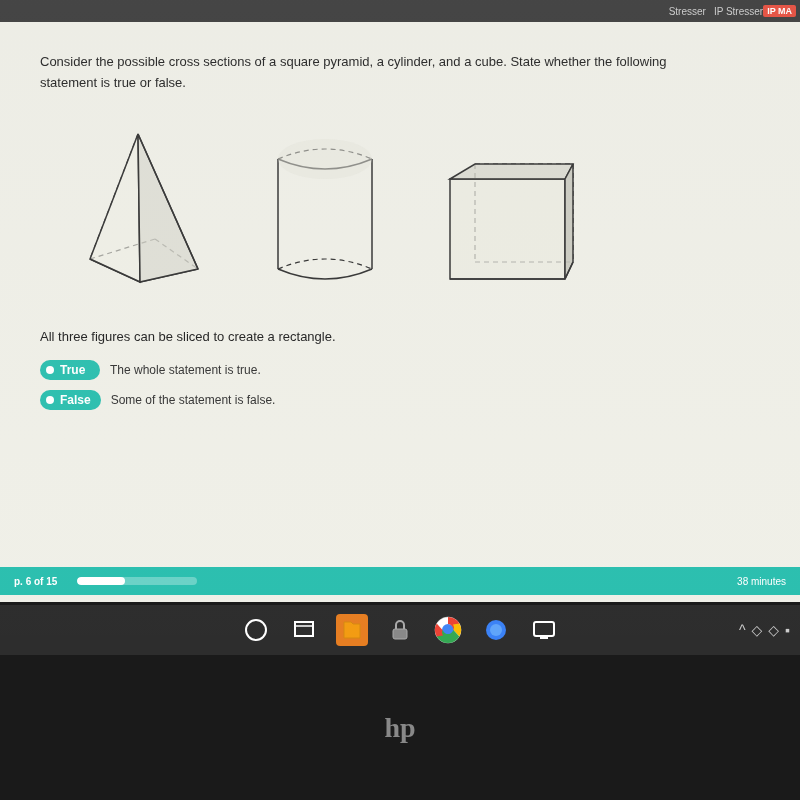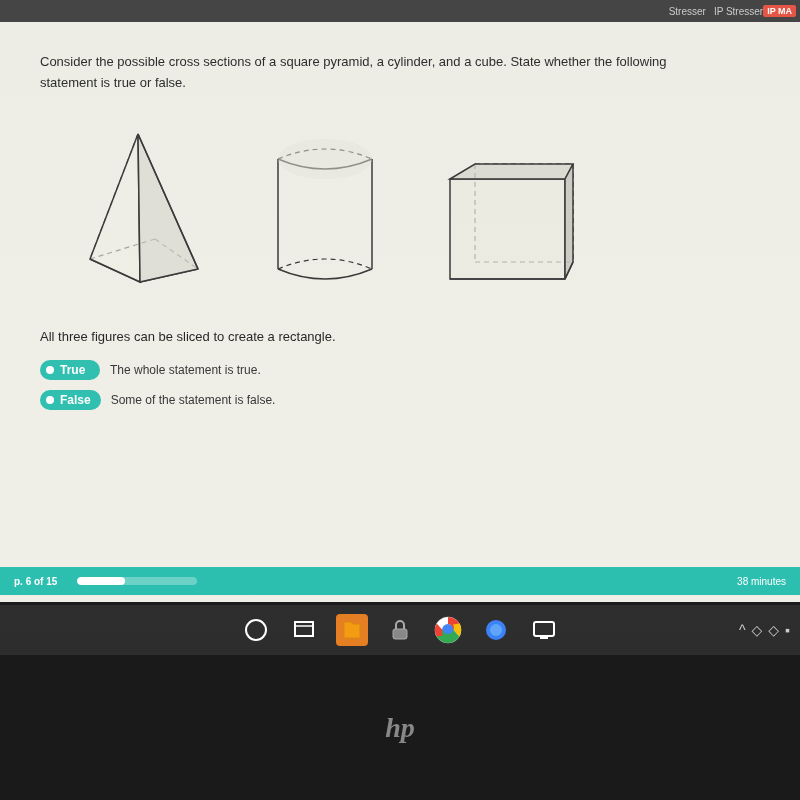--- a/index.html
+++ b/index.html
@@ -214,21 +214,20 @@
       height: 145px;
       background: #1a1a1a;
       display: flex;
       align-items: center;
       justify-content: center;
     }
 
     .hp-logo {
       color: #888;
       font-size: 28px;
-      font-style: italic;
       font-weight: bold;
       font-family: serif;
     }
 
     
     .screen-wrapper {
       position: absolute;
       top: 0;
       left: 0;
       width: 100%;

